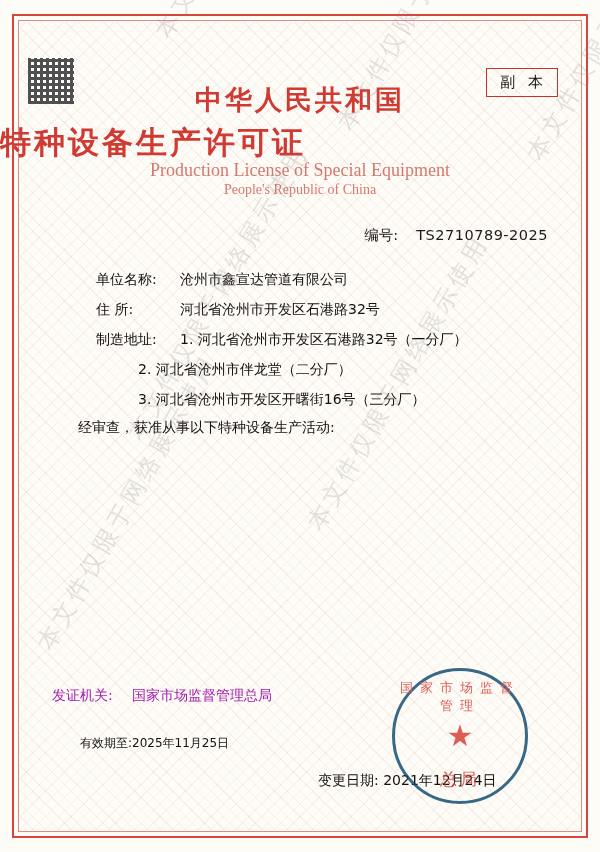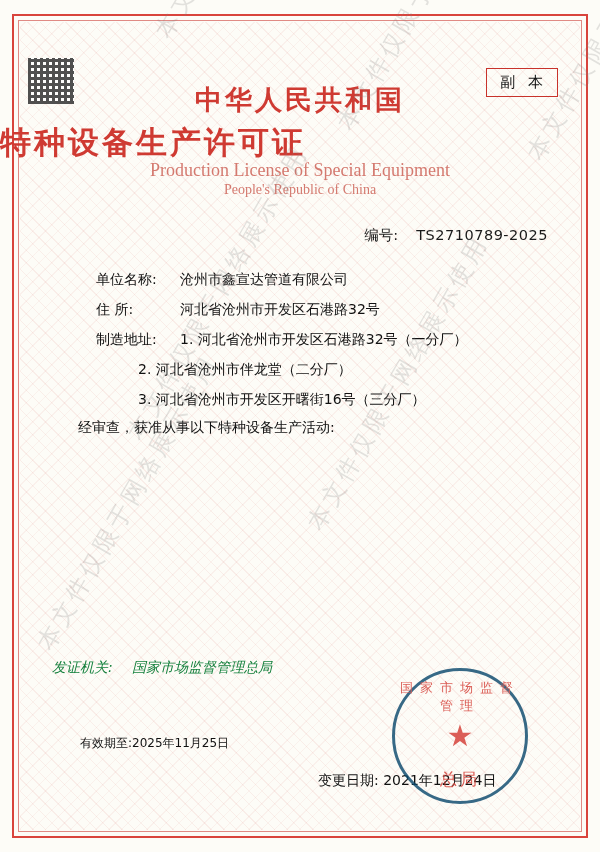--- a/index.html
+++ b/index.html
@@ -185,25 +185,24 @@
   td.remark {
     text-align: left;
     line-height: 1.45;
     font-size: 12.5px;
     padding: 4px 5px;
     vertical-align: middle;
   }
   .issuer {
     position: absolute;
     left: 52px;
-    top: 659px;
-    font-size: 14px;
-    color: #15803d;
-    font-family: "DejaVu Sans", sans-serif;
-    font-style: italic;
+    top: 687px;
+    font-size: 14px;
+    color: #a21caf;
+    font-family: "DejaVu Sans", sans-serif;
   }
   .issuer .lab { display: inline-block; width: 80px; }
   .valid {
     position: absolute;
     left: 52px;
     top: 735px;
     font-size: 12px;
     color: #111;
     font-family: "DejaVu Sans", sans-serif;
     text-align: right;

